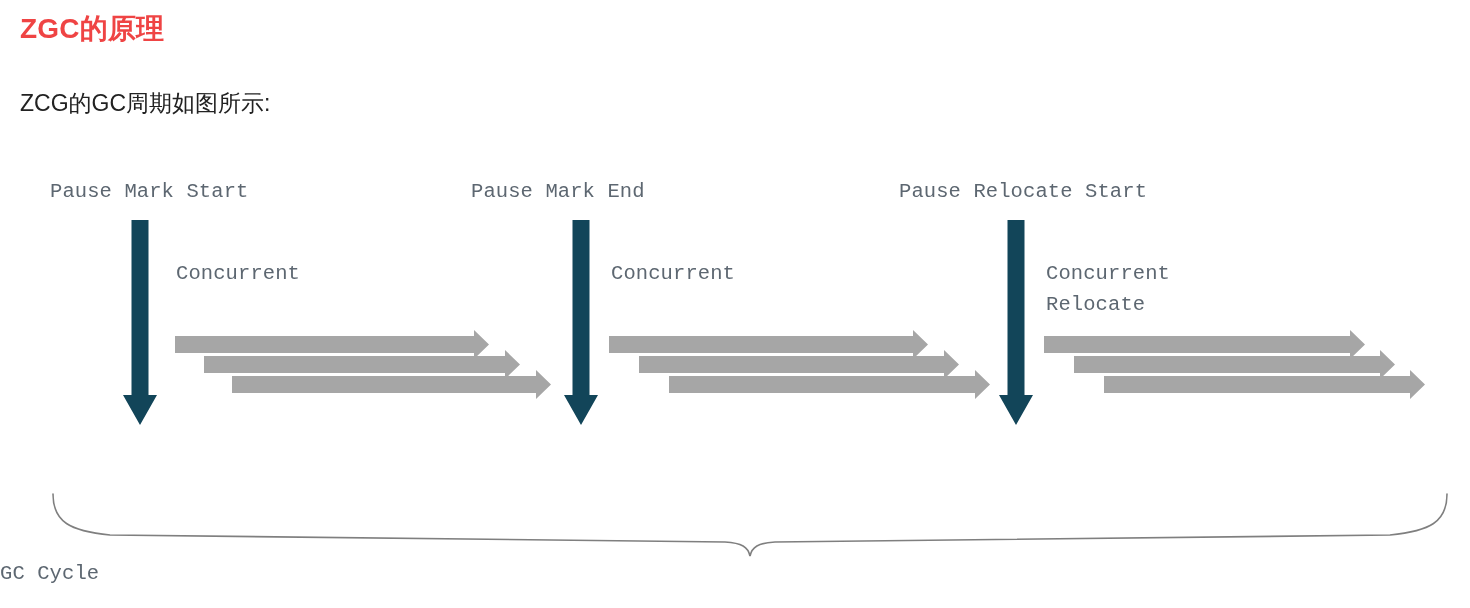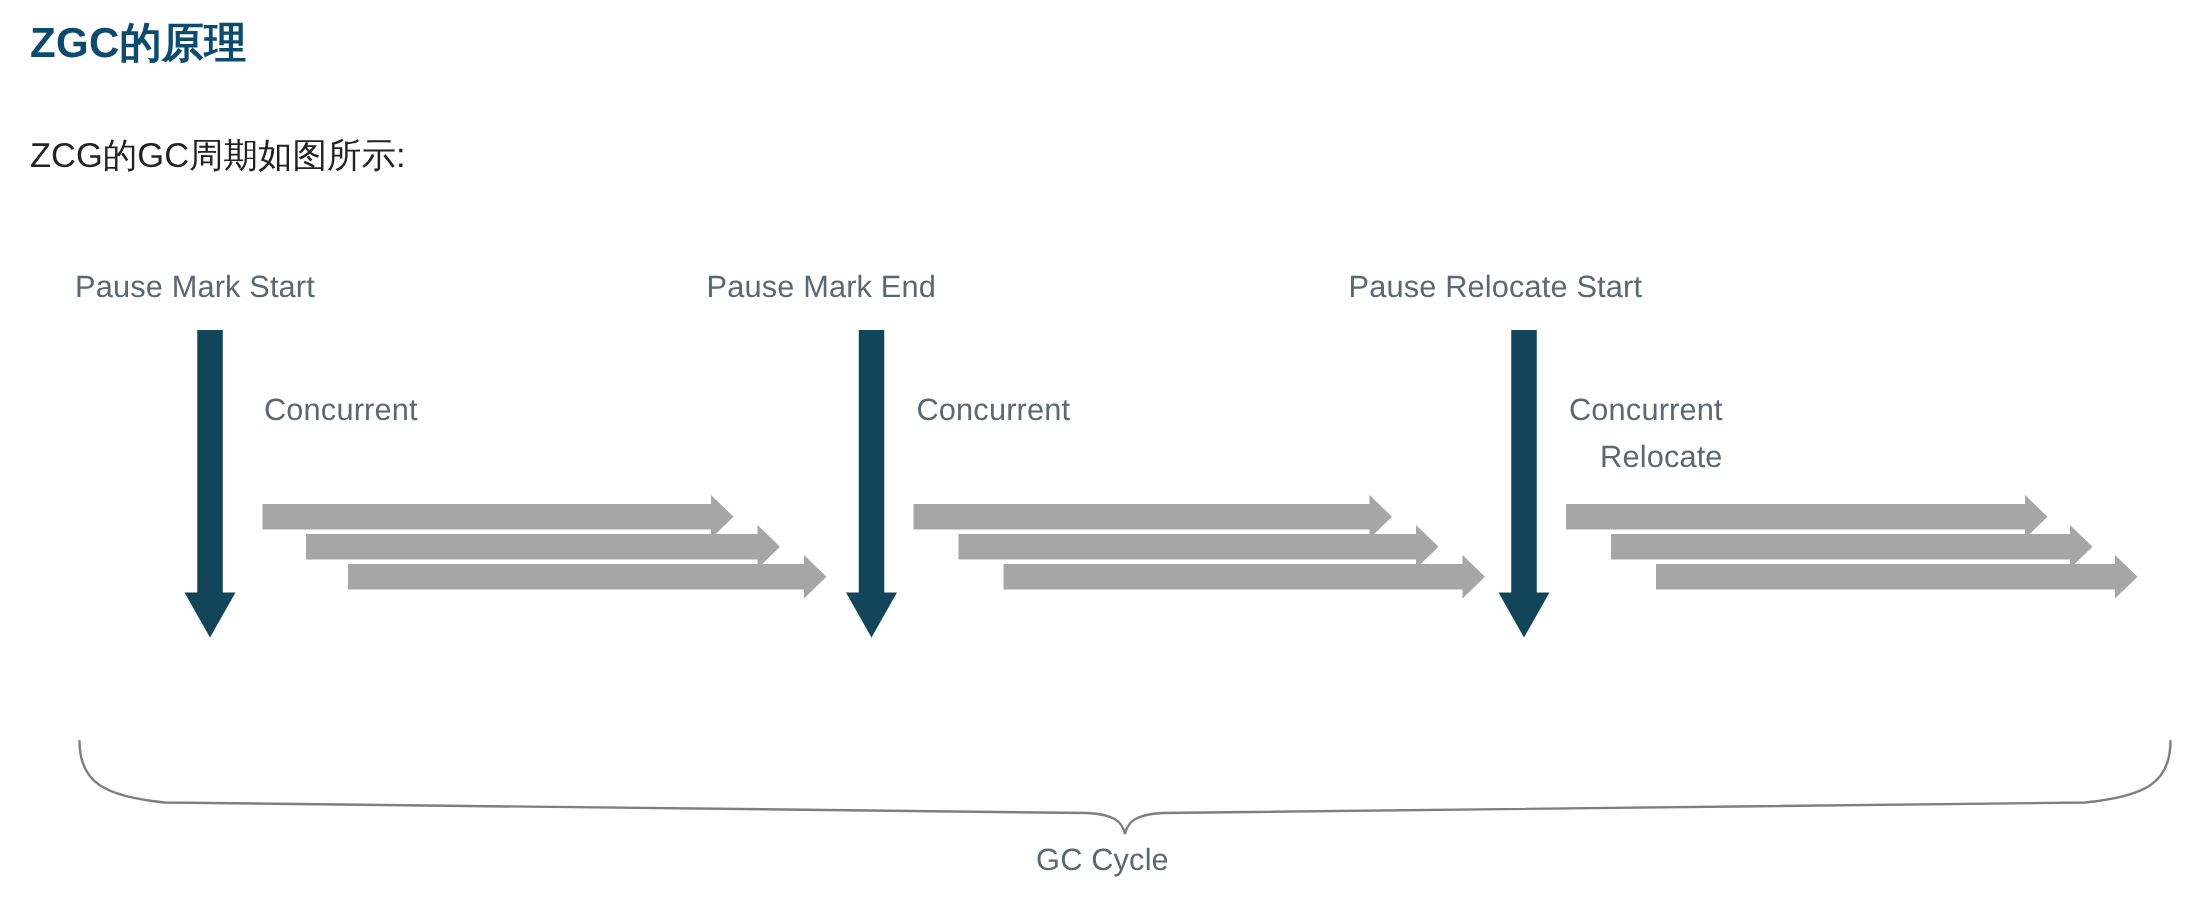--- a/index.html
+++ b/index.html
@@ -16,41 +16,42 @@
     -webkit-font-smoothing: antialiased;
   }
 
   
   #article-title {
     position: absolute;
     left: 20px;
     top: 10px;
     font-size: 28px;
     font-weight: bold;
-    color: #0c4a6e;
+    color: #ef4444;
     letter-spacing: 0.2px;
     white-space: nowrap;
   }
   #article-subtitle {
     position: absolute;
     left: 20px;
     top: 88px;
     font-size: 23px;
     font-weight: normal;
     color: #222222;
     white-space: nowrap;
   }
 
   
   #gc-diagram {
     position: absolute;
     left: 0;
     top: 150px;
     width: 1308px;
     height: 458px;
+    font-family: Liberation Mono, monospace;
   }
   #gc-diagram-svg {
     position: absolute;
     left: 0;
     top: 0;
     width: 1470px;
     height: 458px;
     display: block;
   }
 
@@ -62,30 +63,28 @@
     white-space: nowrap;
     letter-spacing: 0.1px;
   }
   .phase-label {
     position: absolute;
     font-size: 20.5px;
     line-height: 31px;
     color: #5d6771;
     white-space: nowrap;
     letter-spacing: 0.1px;
-    text-align: right;
   }
   .phase-label span { display: block; }
 
   #gc-cycle-label {
     position: absolute;
     left: 0;
     top: 412px;
     width: 1470px;
-    text-align: center;
     font-size: 20.5px;
     color: #5d6771;
     letter-spacing: 0.1px;
   }
 
   
   .pause-1 { left: 50px;  top: 30px; }
   .pause-2 { left: 471px; top: 30px; }
   .pause-3 { left: 899px; top: 30px; text-align: center; }
 

